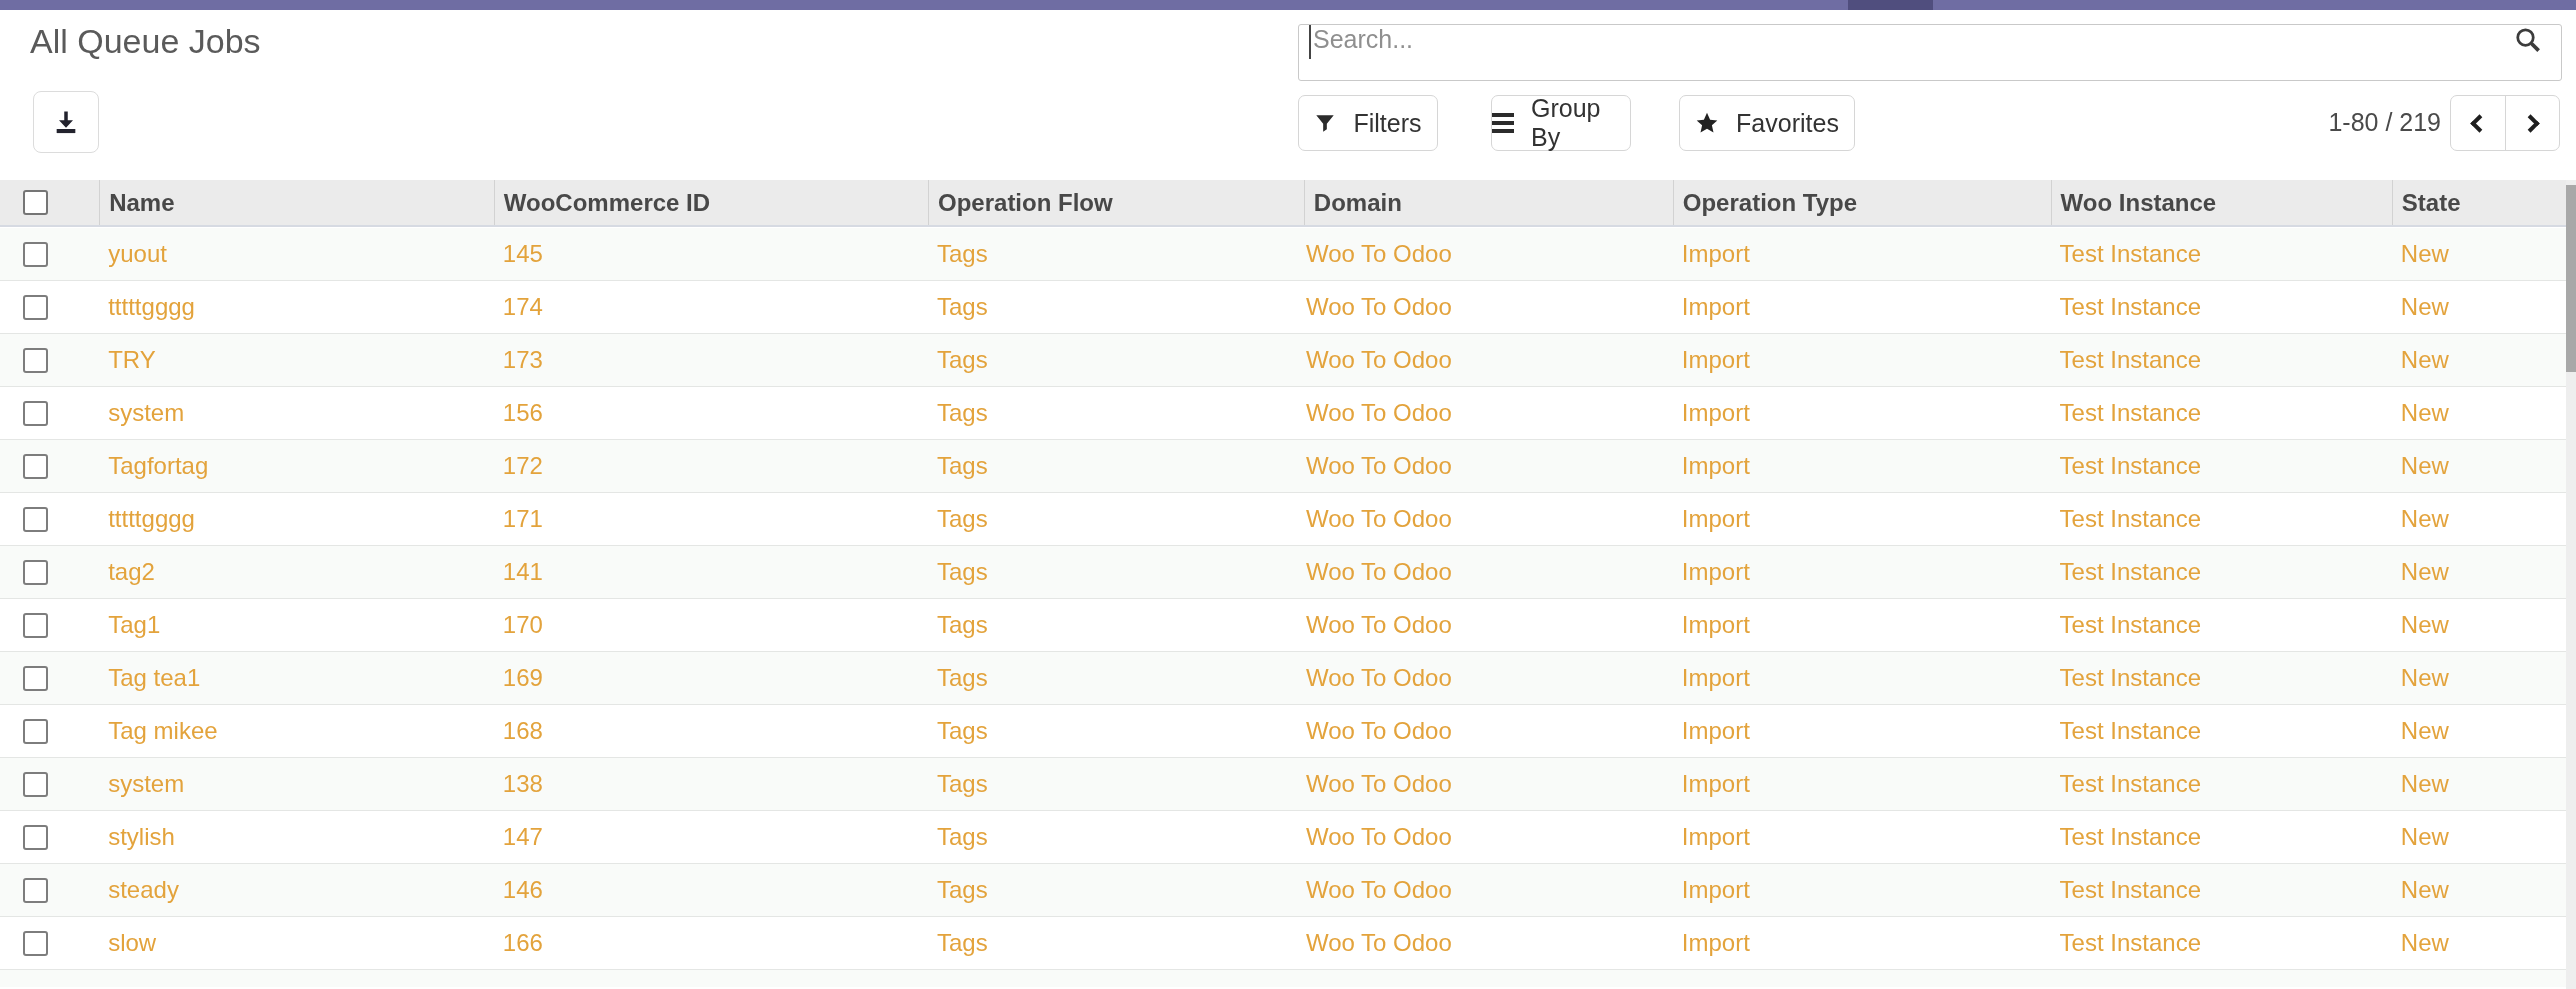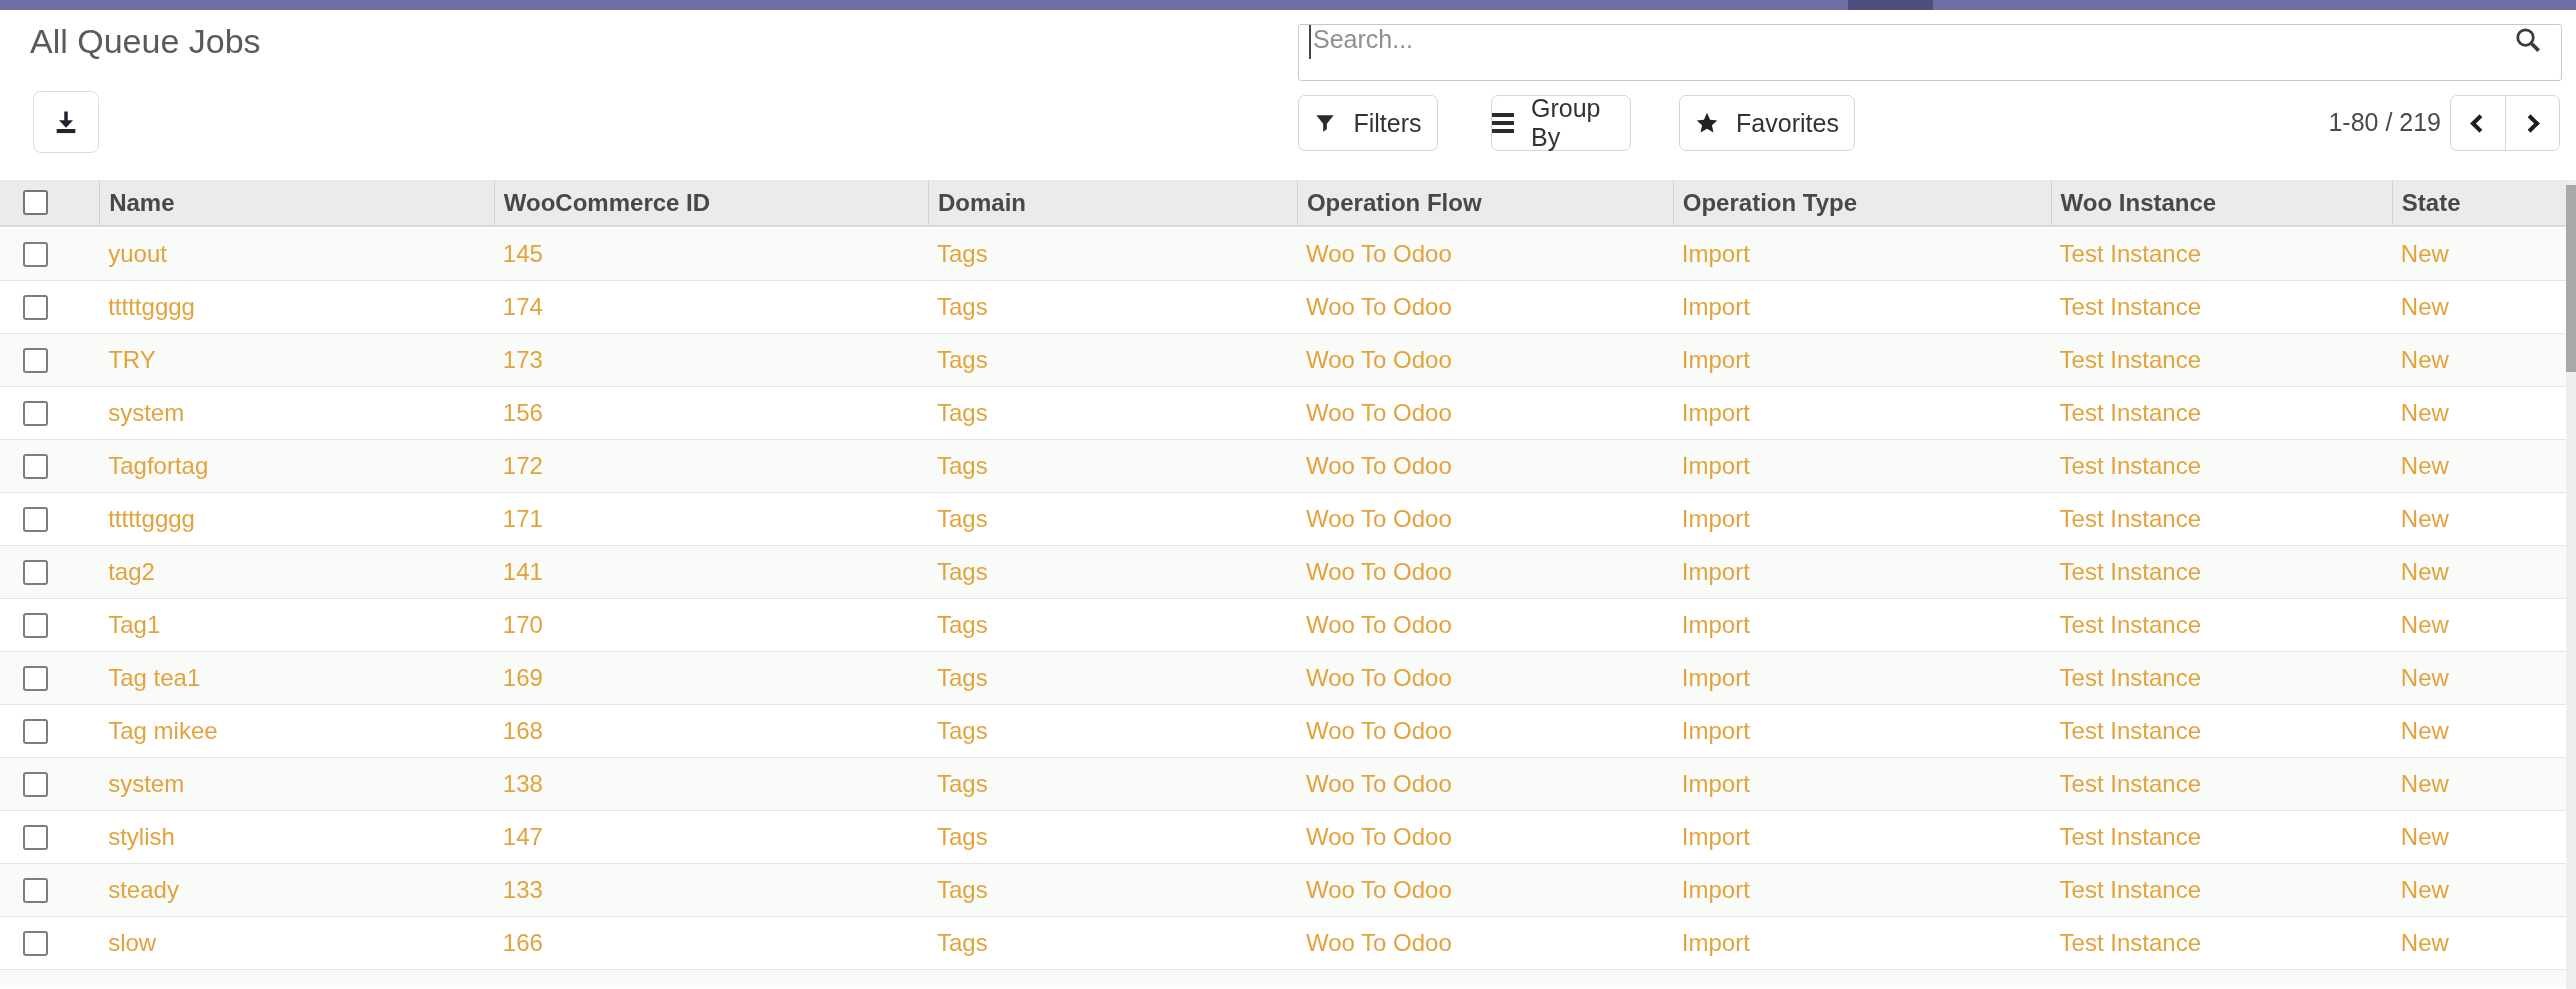--- a/index.html
+++ b/index.html
@@ -129,22 +129,22 @@
     <div class="chev chev-r"></div>
   </div>
 </div>
 
 <div class="thead">
   <div class="col-cb">
     <div class="cb"></div>
   </div>
   <div class="th c0">Name</div>
   <div class="th c1">WooCommerce ID</div>
+  <div class="th c3">Operation Flow</div>
   <div class="th c2">Domain</div>
-  <div class="th c3">Operation Flow</div>
   <div class="th c4">Operation Type</div>
   <div class="th c5">Woo Instance</div>
   <div class="th c6">State</div>
 </div>
 
 <div class="tbody" id="rows">
   <div class="tr">
     <div class="col-cb">
       <div class="cb"></div>
     </div>
@@ -298,21 +298,21 @@
     <div class="td c4">Import</div>
     <div class="td c5">Test Instance</div>
     <div class="td c6">New</div>
   </div>
 
   <div class="tr">
     <div class="col-cb">
       <div class="cb"></div>
     </div>
     <div class="td c0">steady</div>
-    <div class="td c1">133</div>
+    <div class="td c1">146</div>
     <div class="td c2">Tags</div>
     <div class="td c3">Woo To Odoo</div>
     <div class="td c4">Import</div>
     <div class="td c5">Test Instance</div>
     <div class="td c6">New</div>
   </div>
 
   <div class="tr">
     <div class="col-cb">
       <div class="cb"></div>

